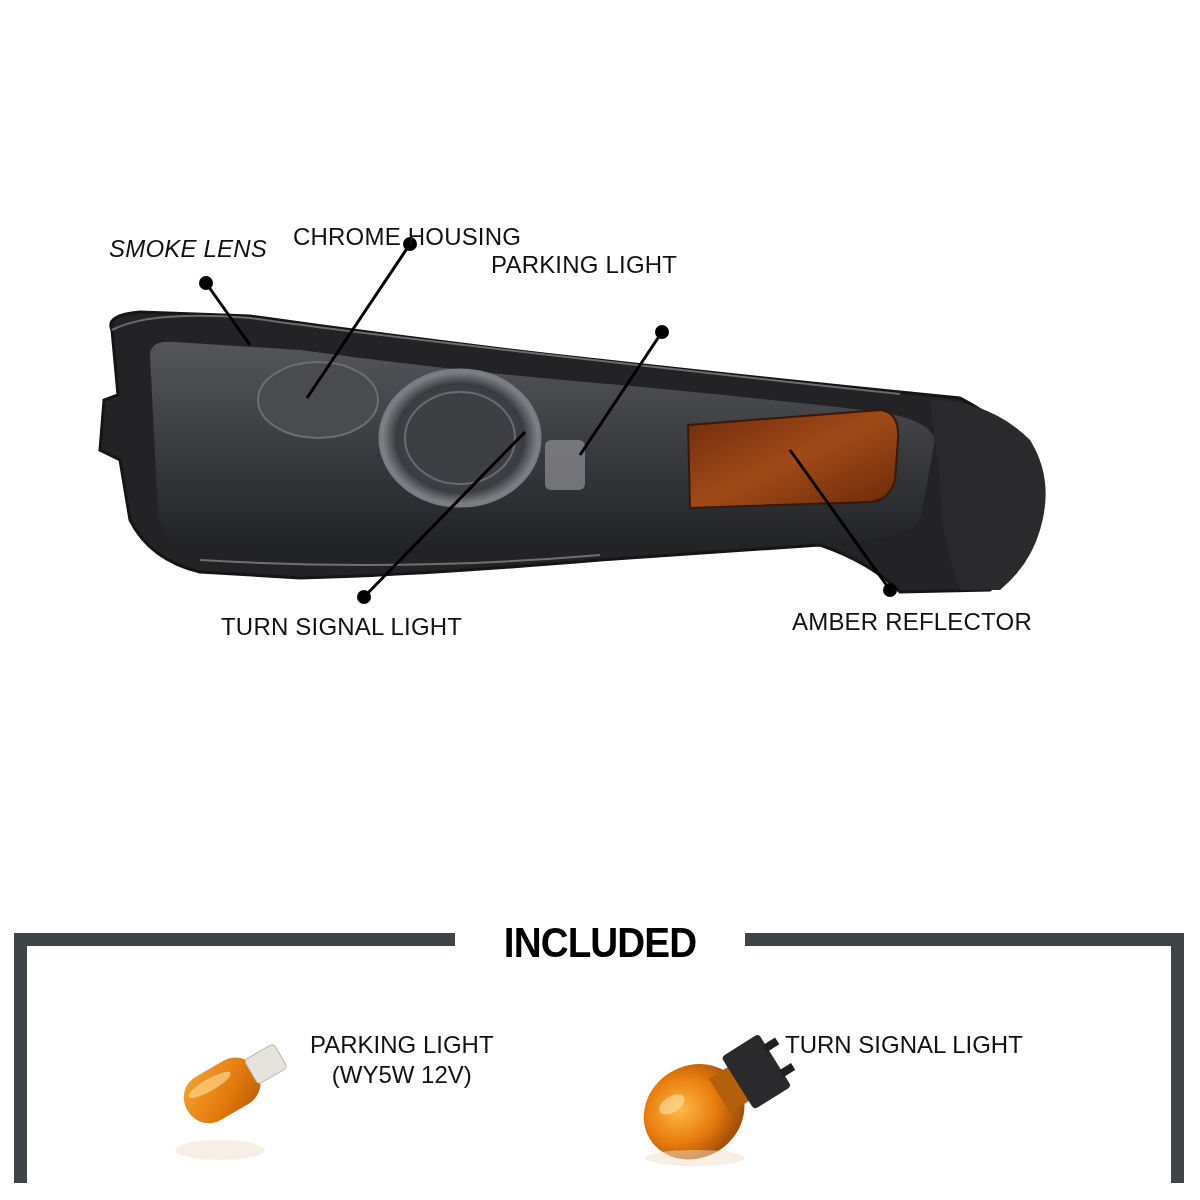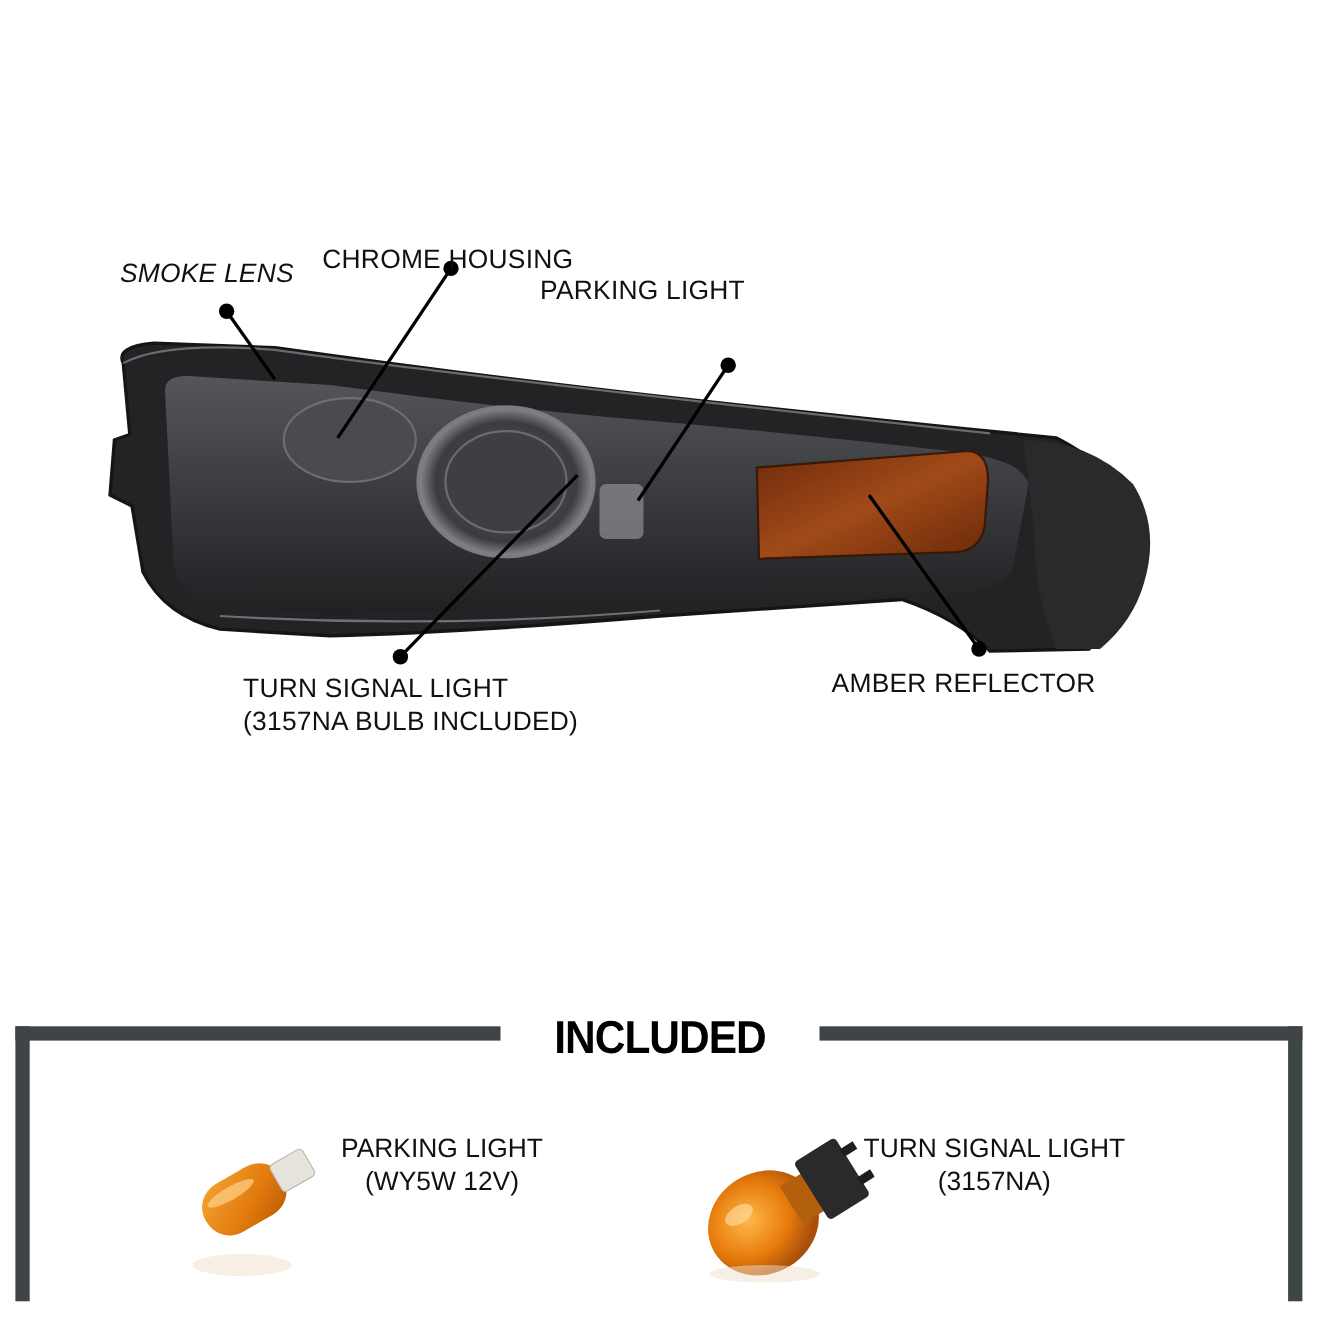--- a/index.html
+++ b/index.html
@@ -86,23 +86,22 @@
   <span>SMOKE LENS</span>
 </div>
 <div class="label" style="left:293px; top:197px;margin-top:25px;">
   <span>CHROME HOUSING</span>
 </div>
 <div class="label" style="left:491px; top:250px;">
   <span>PARKING LIGHT</span>
 </div>
 <div class="label" style="left:221px; top:612px;">
   <span>TURN SIGNAL LIGHT</span>
-  <span>(3157NA BULB INCLUDED)</span>
 </div>
-<div class="label" style="left:756px; top:607px;">
+<div class="label" style="left:792px; top:607px;">
   <span>AMBER REFLECTOR</span>
 </div>
 
 <div class="included-frame"></div>
 <div class="included-gap"></div>
 <div class="included-title">INCLUDED</div>
 
 <svg class="bulb-svg" style="left:160px; top:1020px;" width="140" height="150" viewBox="0 0 140 150">
   <defs>
     <linearGradient id="wb" x1="0" y1="0" x2="1" y2="1">
@@ -136,14 +135,13 @@
     <rect x="90" y="70" width="30" height="40" fill="#b3600c"></rect>
     <rect x="112" y="58" width="44" height="62" rx="4" fill="#2a2a2c"></rect>
     <rect x="154" y="70" width="14" height="8" fill="#1e1e20"></rect>
     <rect x="154" y="100" width="14" height="8" fill="#1e1e20"></rect>
     <ellipse cx="45" cy="72" rx="14" ry="8" fill="#ffe1a8" opacity="0.6"></ellipse>
   </g>
   <ellipse cx="70" cy="148" rx="50" ry="8" fill="#f0e0c8" opacity="0.5"></ellipse>
 </svg>
 <div class="bulb-label" style="left:785px; top:1030px;">
   <span style="display:block">TURN SIGNAL LIGHT</span>
-  <span style="display:block">(3157NA)</span>
 </div>
 
 </body></html>

